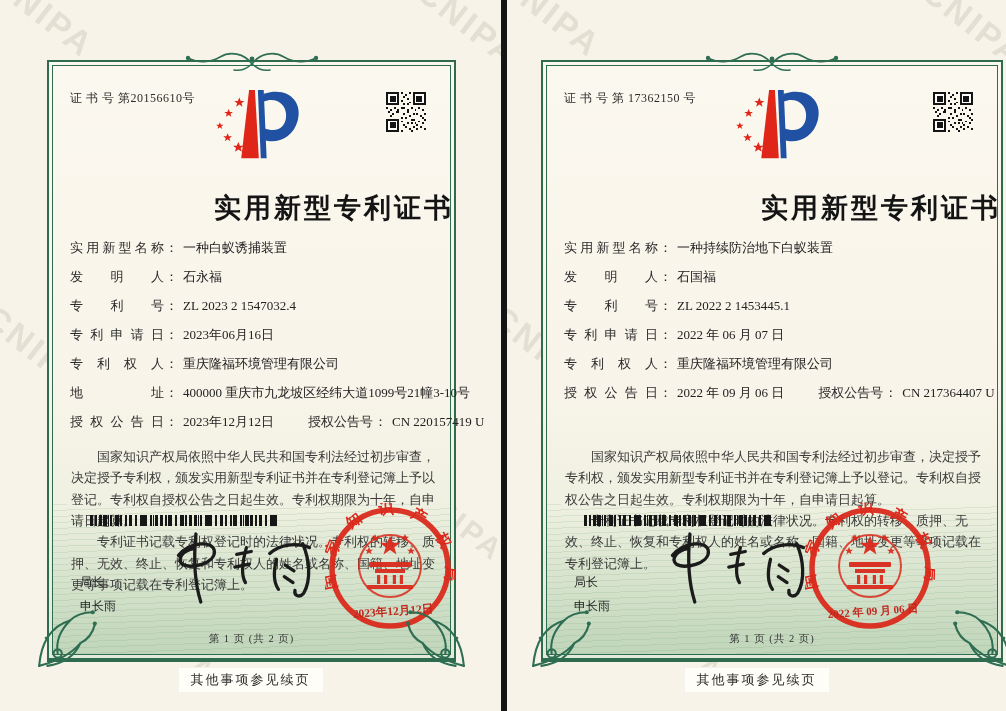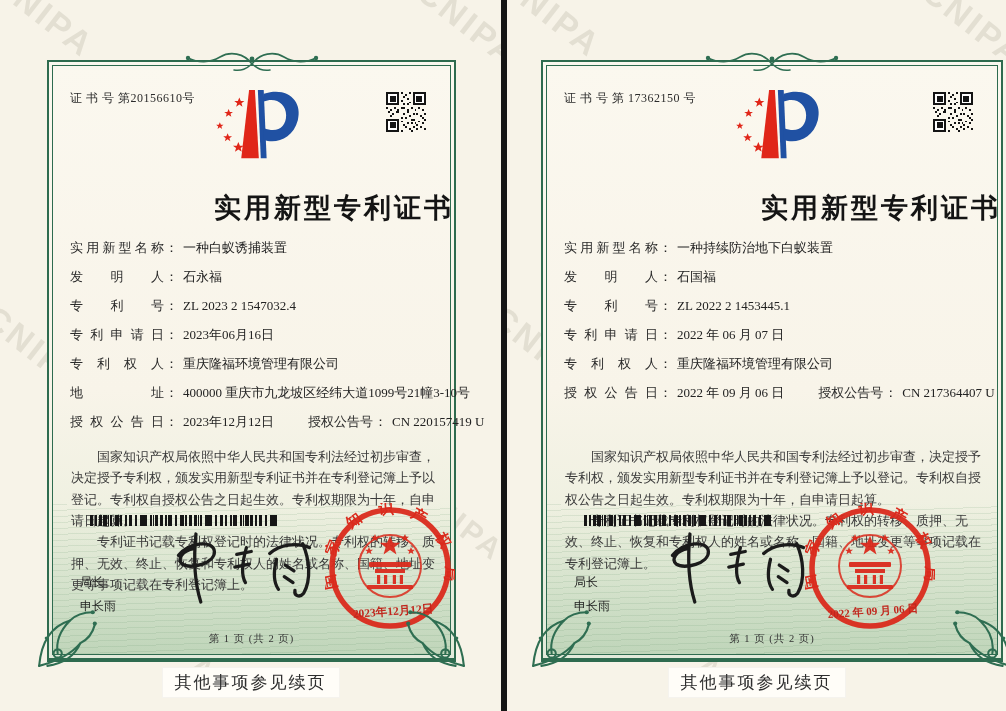--- a/index.html
+++ b/index.html
@@ -72,21 +72,21 @@
 
   .seal { position:absolute; top:441px; }
   .panel.left  .seal { left:276px; }
   .panel.right .seal { left:262px; }
 
   .page-no { position:absolute; left:0; right:0; bottom:12px; text-align:center;
              font-size:10.5px; color:#333; letter-spacing:1px; }
 
   .footer-note { position:absolute; left:0; right:0; top:667px; text-align:center; }
   .footer-note span { display:inline-block; background:#fffdf8; border:1px solid rgba(0,0,0,0.04);
-             padding:3px 12px; font-size:17px; color:#2e2e2e; letter-spacing:2px; }
+             padding:3px 12px; font-size:13px; color:#2e2e2e; letter-spacing:2px; }
 
   .corner { position:absolute; bottom:-12px; width:66px; height:66px; z-index:3; }
   .corner.bl { left:-14px; }
   .corner.br { right:-14px; transform:scaleX(-1); }
 
   .top-ornament { position:absolute; top:-13px; left:50%; transform:translateX(-50%); z-index:3; }
 </style>
 </head>
 <body>
 

